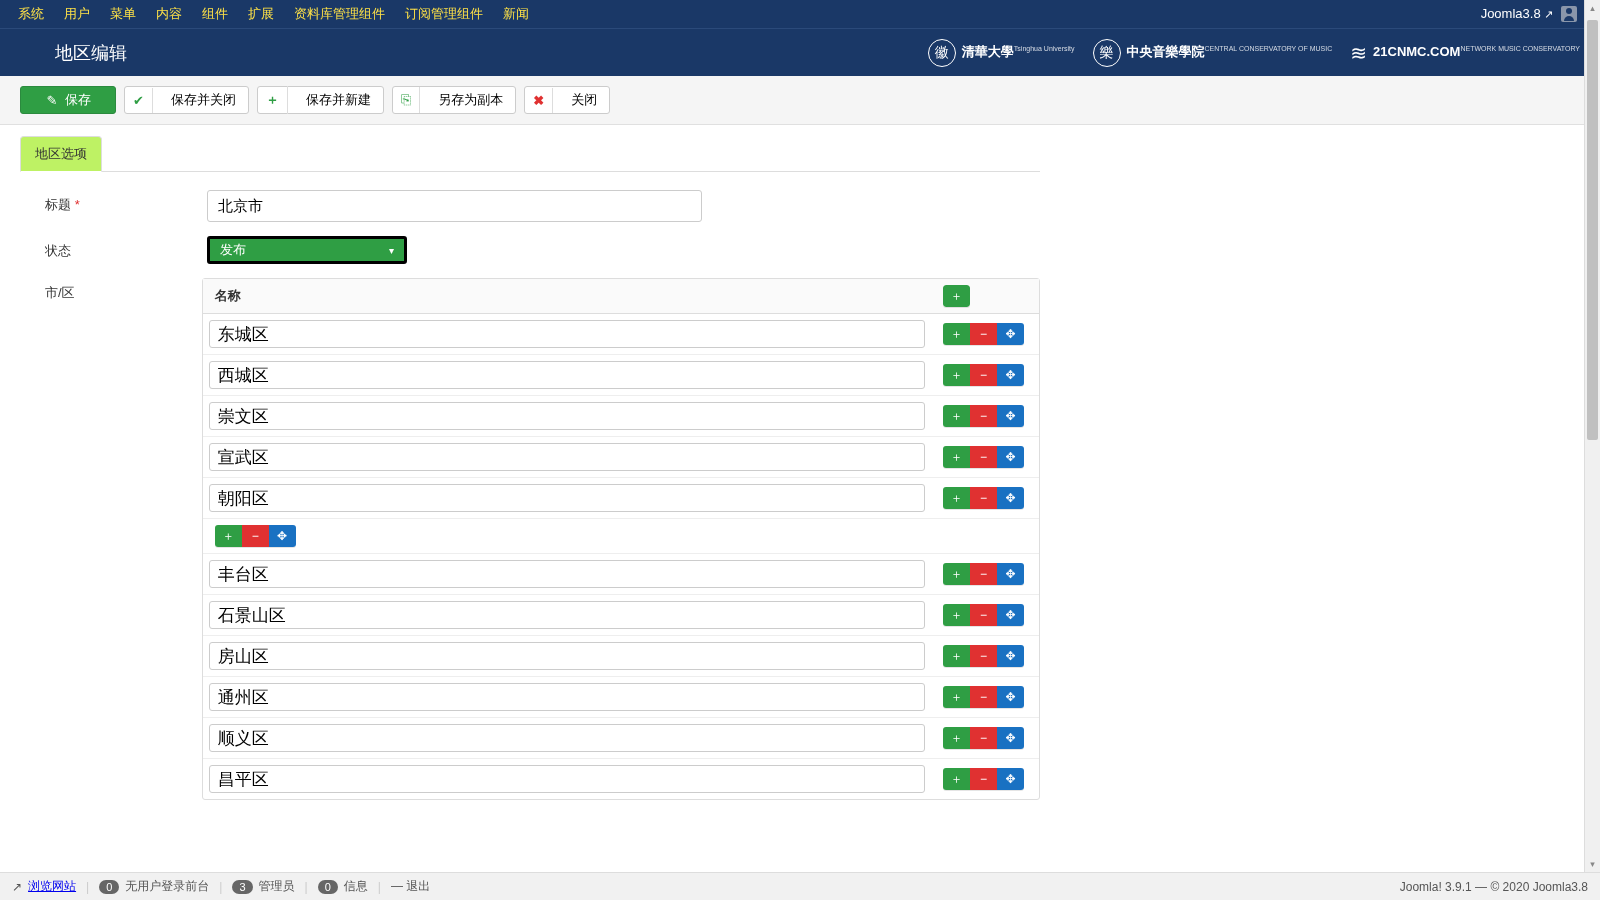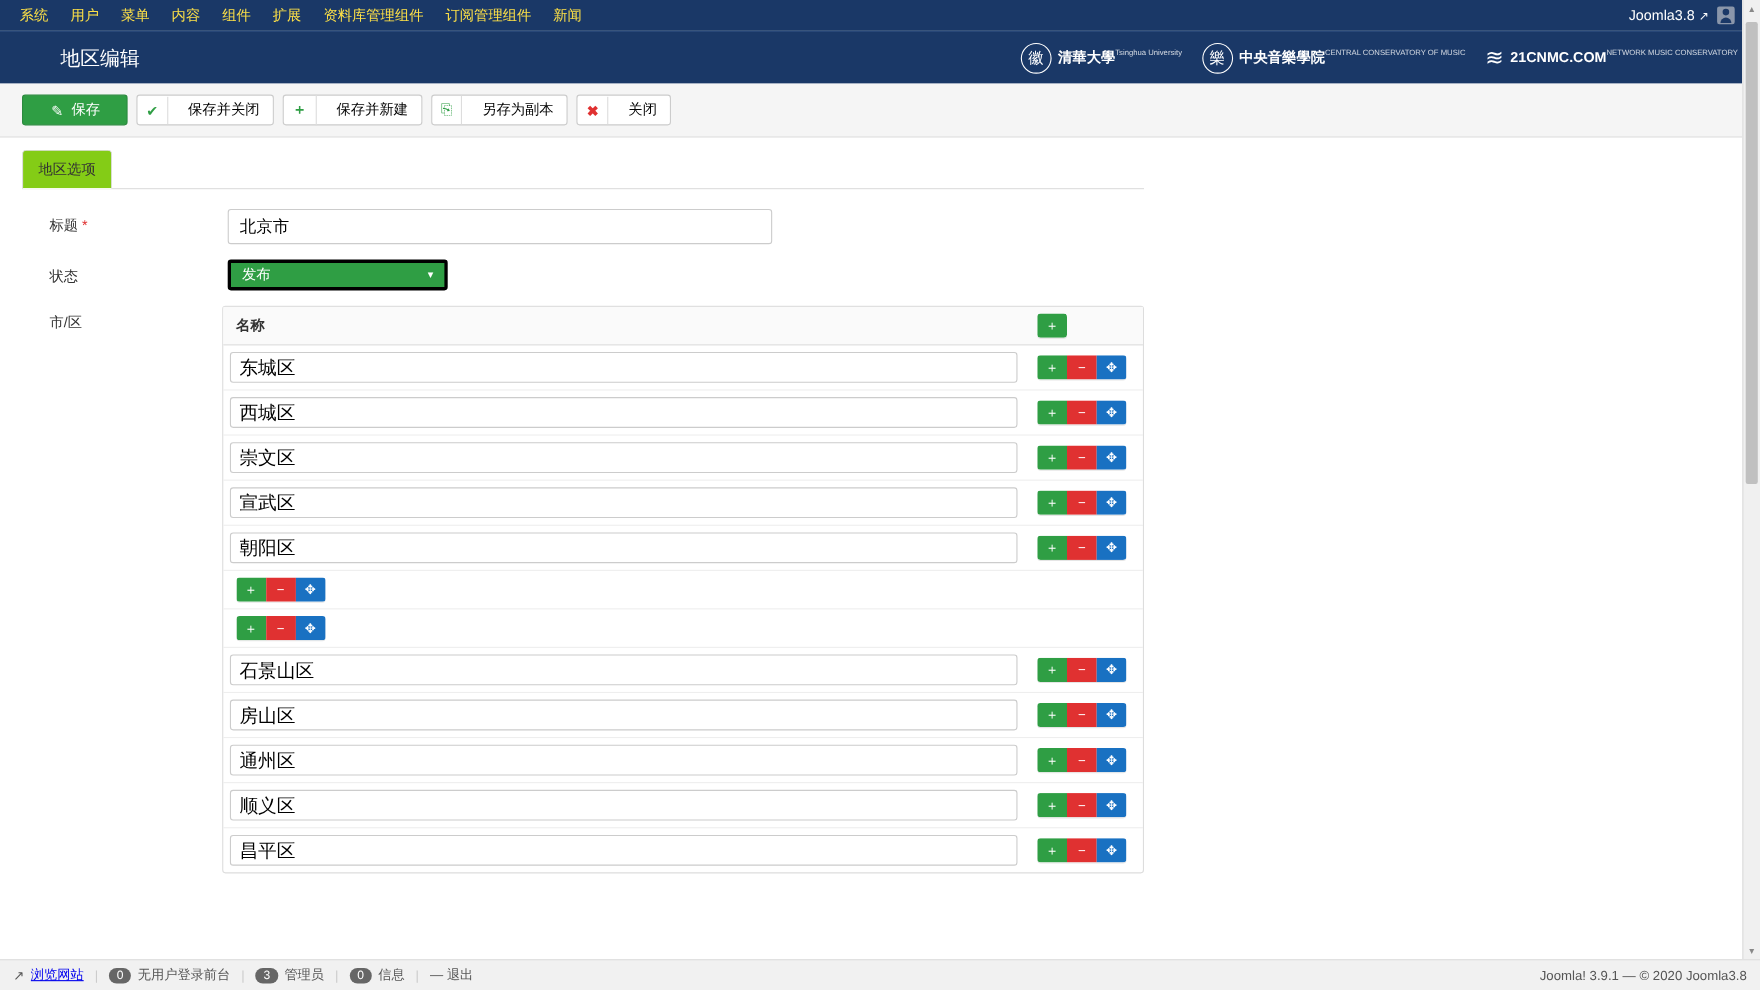--- a/index.html
+++ b/index.html
@@ -35,21 +35,21 @@
 .btn-grouped .text-part { padding: 5px 12px; }
 .icon-check { color: #2f9e44; }
 .icon-plus { color: #2f9e44; font-weight: bold; }
 .icon-copy { color: #2f9e44; }
 .icon-close { color: #e03131; font-weight: bold; }
 .icon-pencil { color: #fff; }
 
 
 .content-wrap { padding: 10px 20px 20px; max-width: 1060px; }
 .tabs { border-bottom: 1px solid #ddd; margin-bottom: 18px; }
-.tab { display: inline-block; padding: 8px 14px; border: 1px solid #ddd; border-bottom: 1px solid #fff; background: #84cc16; border-radius: 4px 4px 0 0; position: relative; top: 1px; font-size: 13px; }
+.tab { display: inline-block; padding: 8px 14px; border: 1px solid #ddd; border-bottom: 1px solid #fff; background: #bef264; border-radius: 4px 4px 0 0; position: relative; top: 1px; font-size: 13px; }
 
 
 .form-row { display: flex; align-items: flex-start; margin-bottom: 14px; margin-left: 25px; }
 .form-row > label { width: 162px; padding-top: 6px; font-size: 13px; color: #333; }
 .form-row .req { color: #e03131; }
 .text-input { width: 495px; height: 32px; padding: 4px 10px; font-size: 15px; border: 1px solid #ccc; border-radius: 3px; }
 .select-published { width: 200px; height: 28px; background: #2f9e44; color: #fff; border: 3px solid #000000; border-radius: 3px; display: flex; align-items: center; padding: 0 10px; cursor: pointer; position: relative; }
 .select-published .caret { margin-left: auto; font-size: 10px; }
 
 
@@ -269,20 +269,21 @@
                 </div>
                 <div class="ab ab-del">
                   <span>−</span>
                 </div>
                 <div class="ab ab-move">
                   <span>✥</span>
                 </div>
               </div></div>
           </div>
           <div class="repeat-row">
+            <div class="col-name"><input class="row-input" value="丰台区" style=""></div>
             <div class="col-actions"><div class="action-btns">
                 <div class="ab ab-add">
                   <span>＋</span>
                 </div>
                 <div class="ab ab-del">
                   <span>−</span>
                 </div>
                 <div class="ab ab-move">
                   <span>✥</span>
                 </div>

